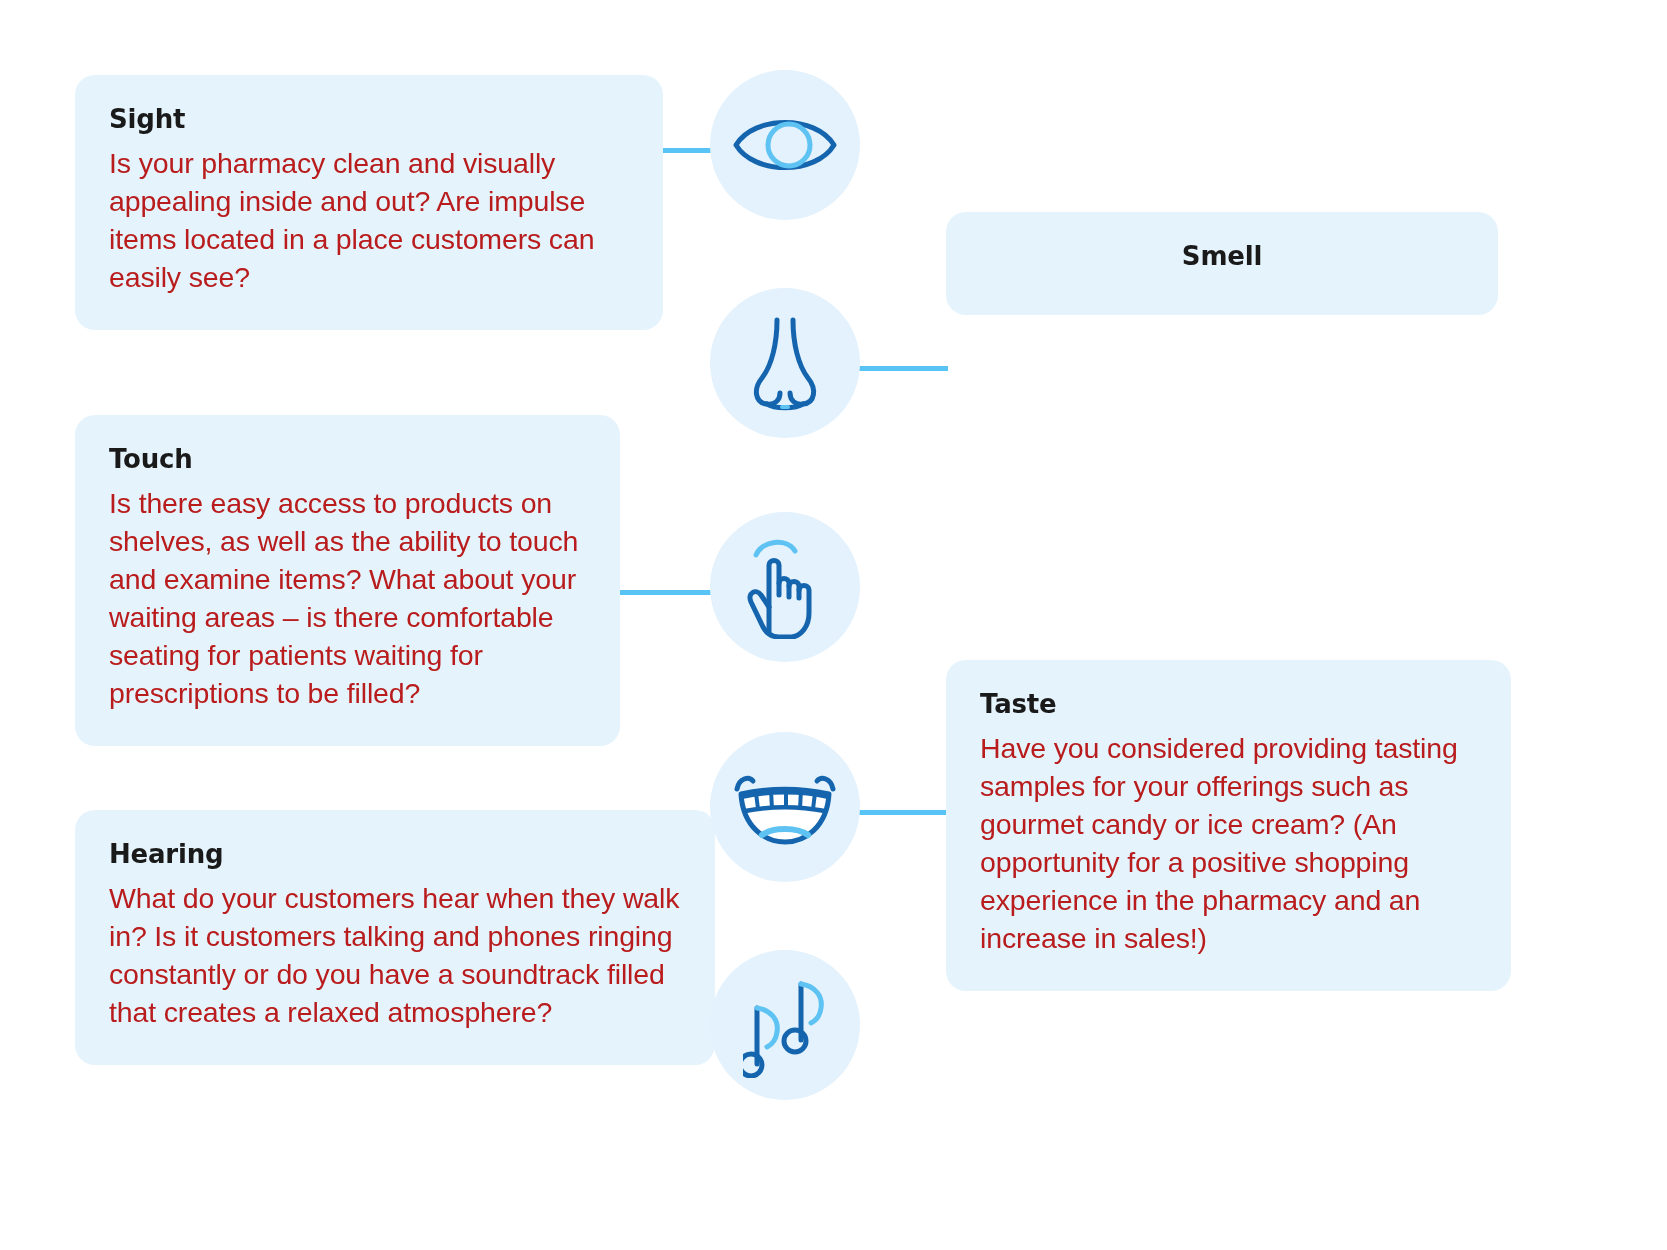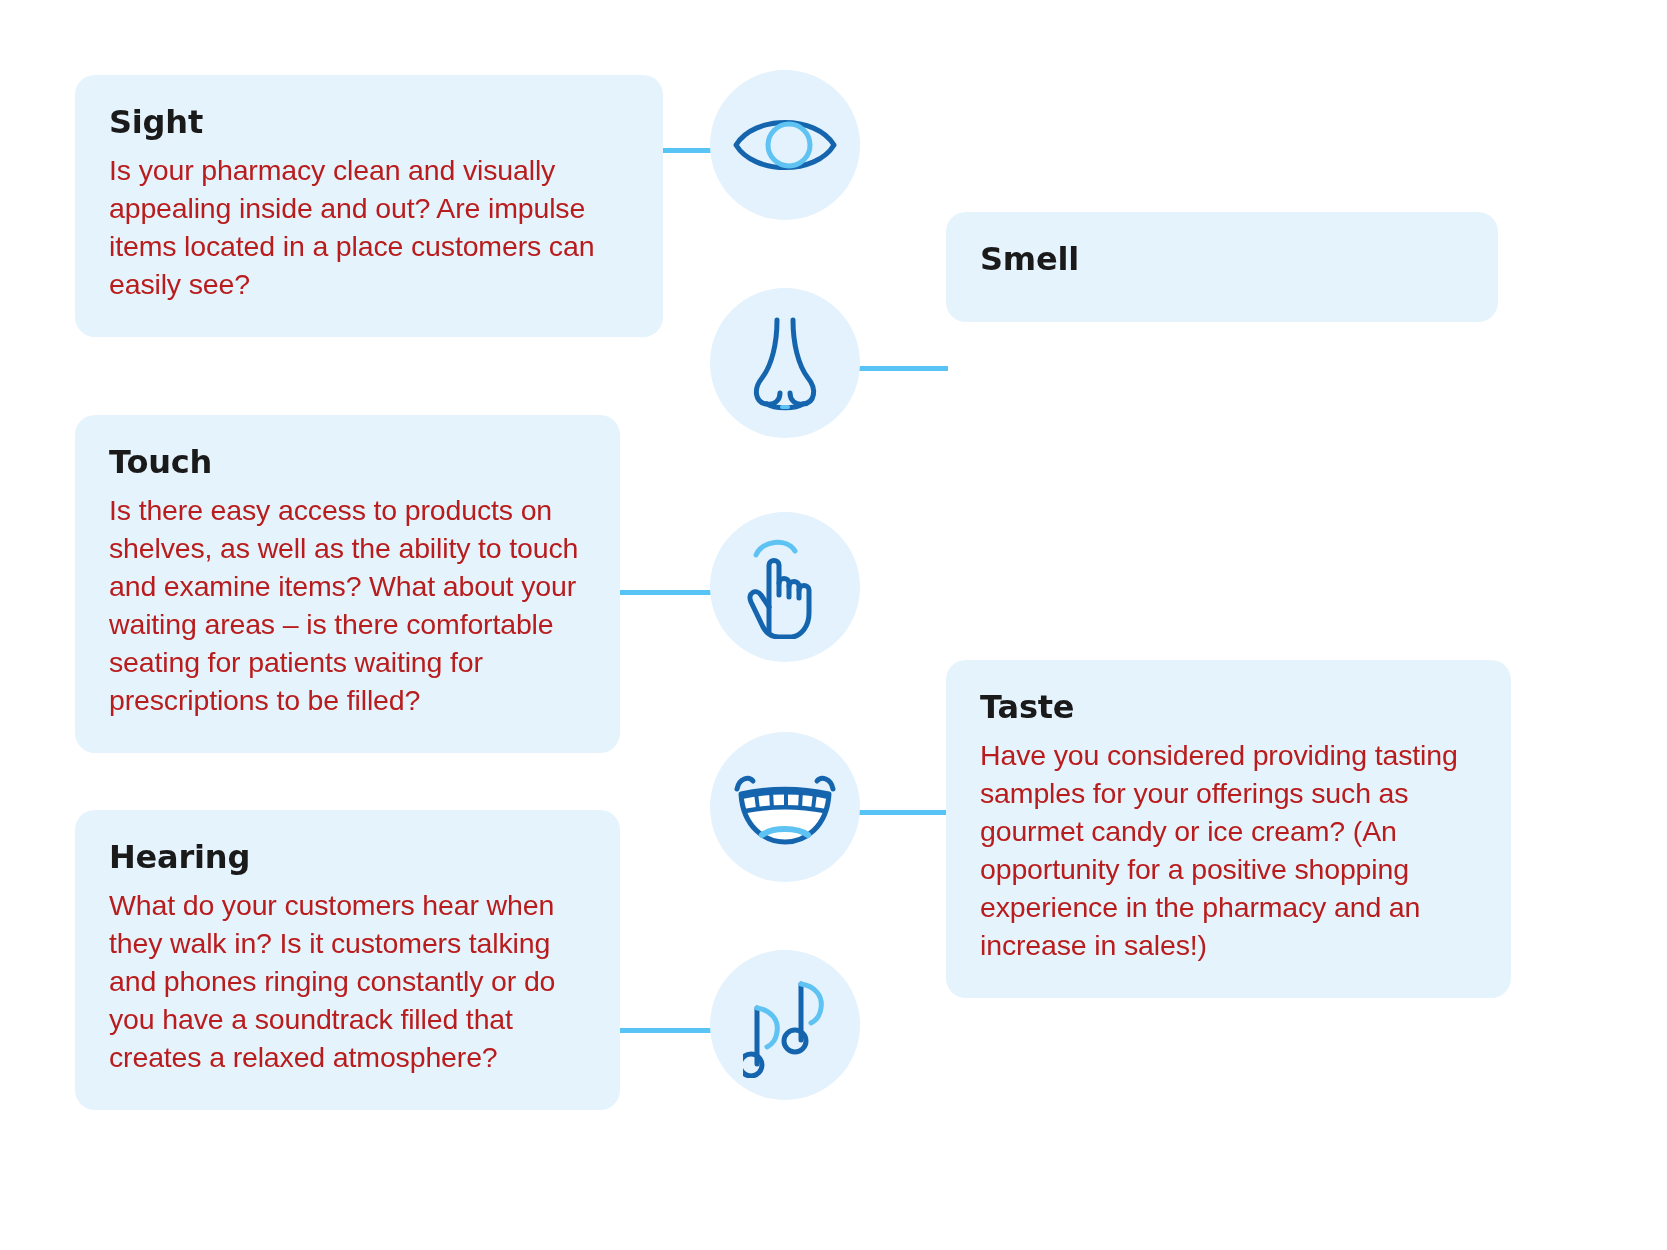--- a/index.html
+++ b/index.html
@@ -23,42 +23,42 @@
   .card {
     position: absolute;
     box-sizing: border-box;
     background: #e5f3fc;
     border-radius: 20px;
     padding: 30px 34px 34px 34px;
   }
   .card-title {
     font-family: "DejaVu Sans", sans-serif;
     font-weight: 700;
-    font-size: 32px;
+    font-size: 26px;
     line-height: 1.12;
     color: #1a1a1a;
     letter-spacing: -0.2px;
     margin: 0 0 10px 0;
   }
   .card-body {
     font-family: "Liberation Sans", sans-serif;
     font-weight: 400;
     font-size: 28.5px;
     line-height: 1.335;
     color: #b91c1c;
     margin: 0;
     letter-spacing: -0.15px;
   }
 
   
   #card-sight   { left: 75px;  top: 75px;   width: 588px; }
   #card-touch   { left: 75px;  top: 415px;  width: 545px; }
-  #card-hearing { left: 75px;  top: 810px;  width: 545px; }
+  #card-hearing { left: 75px;  top: 810px;  width: 640px; }
   
-  #card-smell   { left: 946px; top: 212px;  width: 552px; }
+  #card-smell   { left: 946px; top: 212px;  width: 552px; text-align: center; }
   #card-taste   { left: 946px; top: 660px;  width: 565px; }
 
   
   .icon-bubble {
     position: absolute;
     width: 150px;
     height: 150px;
     border-radius: 50%;
     background: #e3f2fd;
     display: flex;

